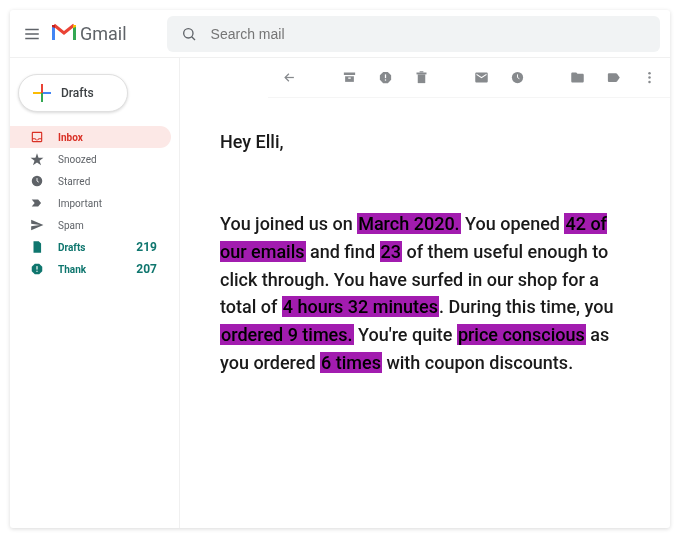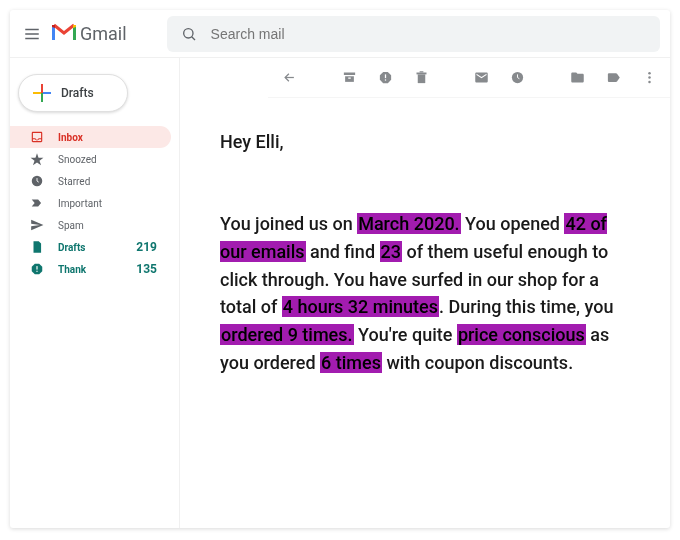--- a/index.html
+++ b/index.html
@@ -274,21 +274,21 @@
         </li>
         <li class="folder bold">
           <span class="f-icon">
             <svg viewBox="0 0 24 24" fill="currentColor">
                 <path d="M15.7 3H8.3L3 8.3v7.4L8.3 21h7.4L21 15.7V8.3z"></path>
                 <rect x="11" y="7" width="2" height="6" fill="#fff"></rect>
                 <rect x="11" y="15" width="2" height="2" fill="#fff"></rect>
               </svg>
           </span>
           <span class="f-label">Thank</span>
-          <span class="f-count">135</span>
+          <span class="f-count">207</span>
         </li>
       </ul>
     </div>
 
     <div class="main">
       <div class="toolbar">
         <div class="tbtn">
           <svg viewBox="0 0 24 24" fill="none" stroke="currentColor" stroke-width="2">
               <path d="M19 12H5"></path>
               <path d="M11 18l-6-6 6-6"></path>

